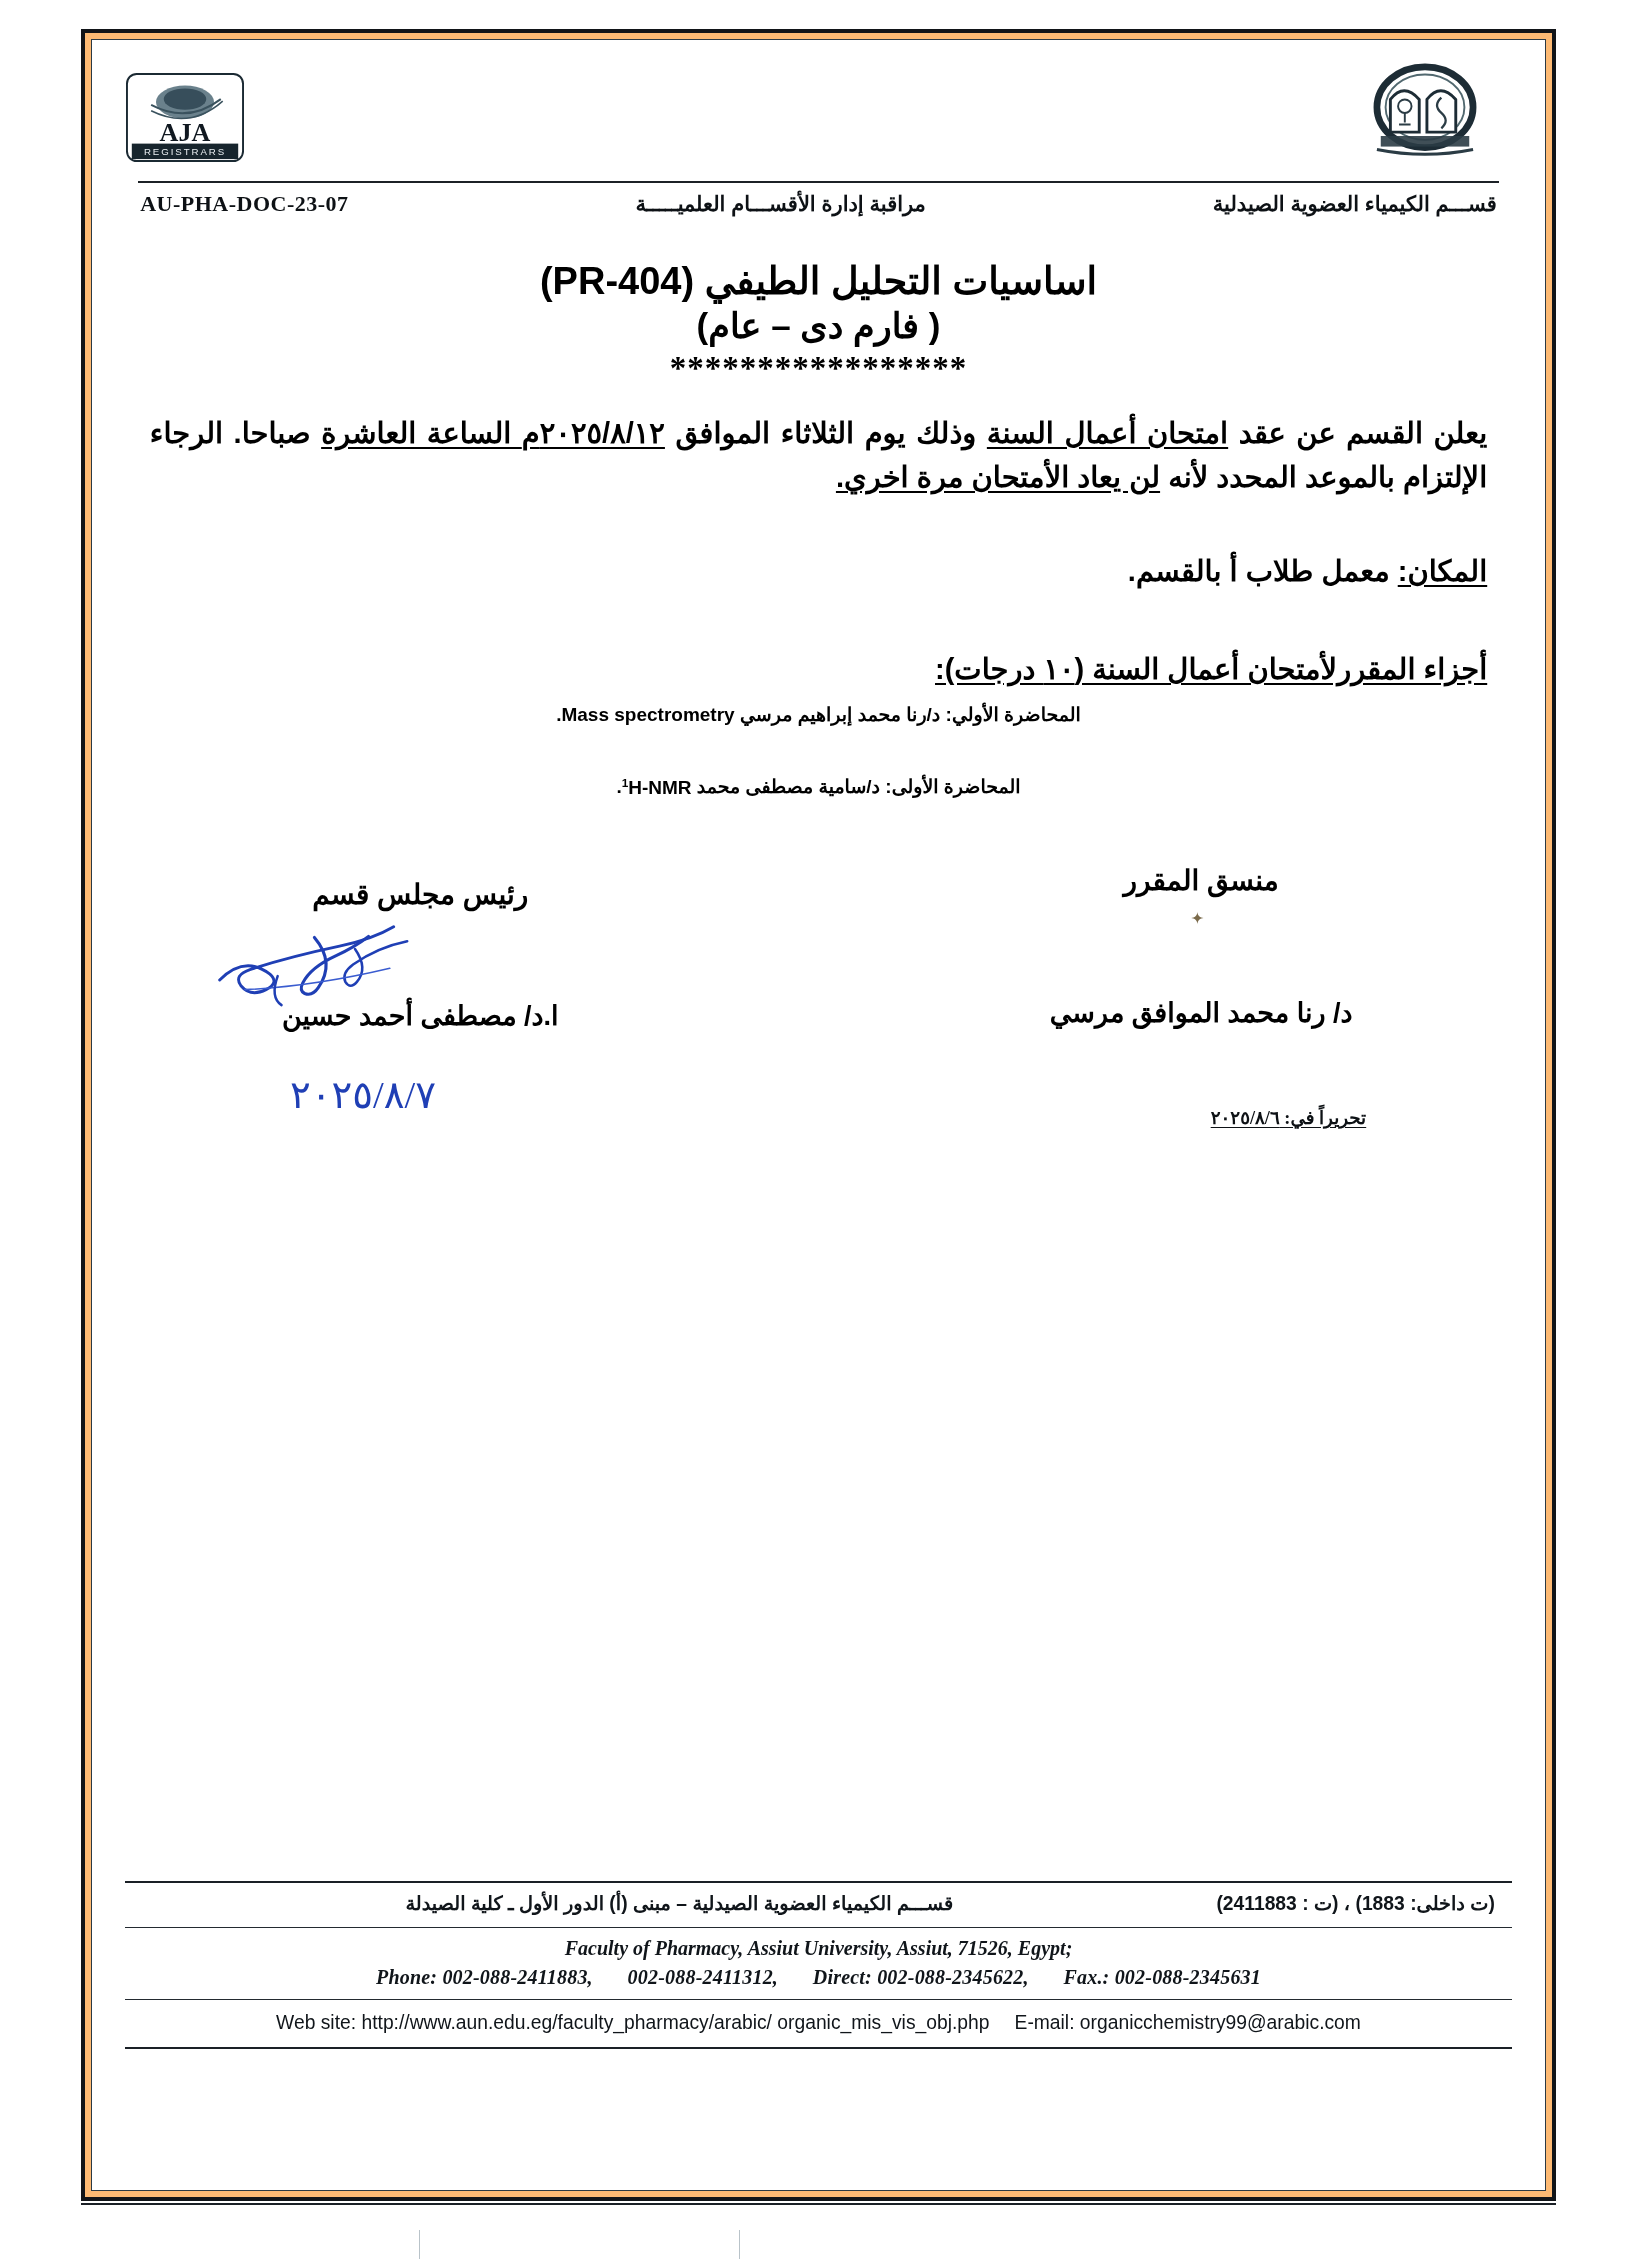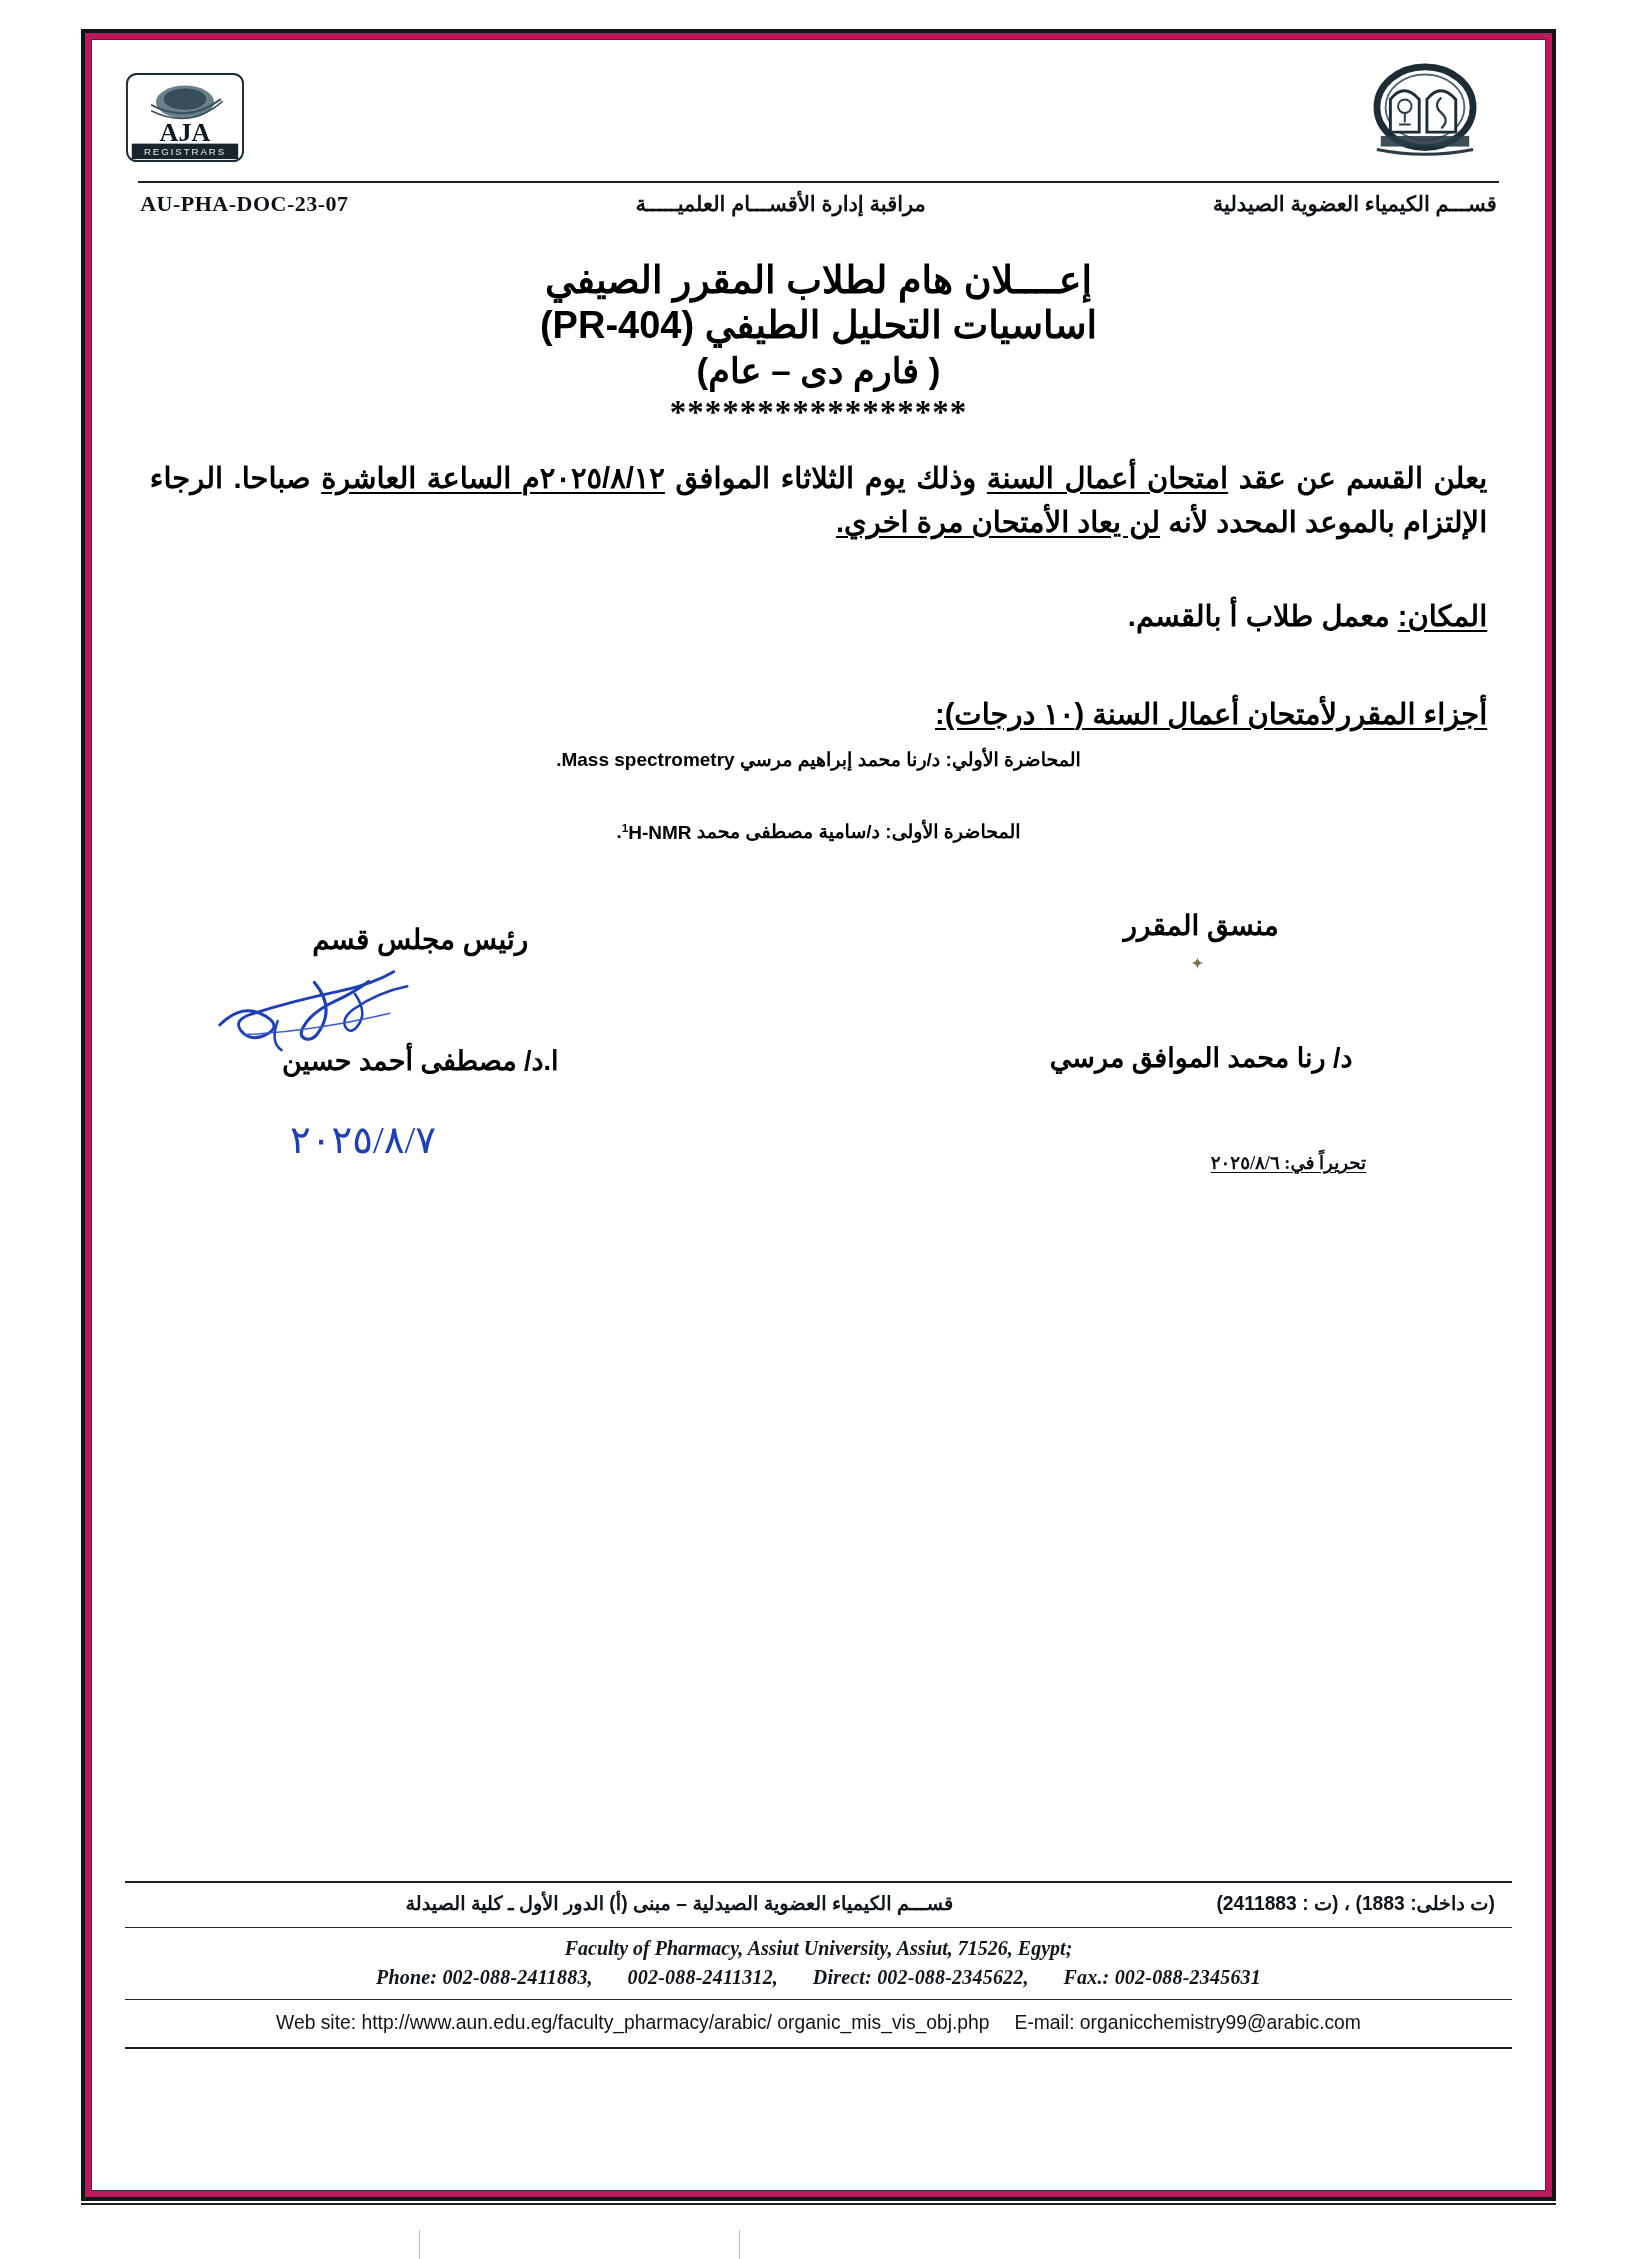--- a/index.html
+++ b/index.html
@@ -17,21 +17,21 @@
   }
 
   
   .scan-outer {
     position: absolute;
     left: 81px;
     top: 29px;
     width: 1475px;
     height: 2172px;
     border: 4.8px solid #111418;
-    background: #be185d;
+    background: #fdba74;
     box-sizing: border-box;
   }
   .scan-inner {
     position: absolute;
     left: 5.8px;
     top: 5.8px;
     right: 5.8px;
     bottom: 5.8px;
     border: 1.9px solid #2b3a44;
     background: #ffffff;
@@ -332,21 +332,20 @@
       </div>
 
       <div class="head-rule"></div>
       <div class="head-row">
         <div class="head-dept">قســـم الكيمياء العضوية الصيدلية</div>
         <div class="head-mid">مراقبة إدارة الأقســـام العلميـــــة</div>
         <div class="head-code">AU-PHA-DOC-23-07</div>
       </div>
 
       <div class="titles">
-        <div class="t1">إعــــلان هام لطلاب المقرر الصيفي</div>
         <div class="t2">اساسيات التحليل الطيفي (PR-404)</div>
         <div class="t3">( فارم دى – عام)</div>
         <div class="stars">*****************</div>
       </div>
 
       <div class="body-block">
 
         <div class="para">
           <span>يعلن القسم عن عقد </span><span class="u">امتحان أعمال السنة</span><span> وذلك يوم الثلاثاء الموافق </span><span class="u">٢٠٢٥/٨/١٢م</span><span class="u"> الساعة العاشرة</span>
           <span>صباحا. الرجاء الإلتزام بالموعد المحدد لأنه </span><span class="u">لن يعاد الأمتحان مرة اخري.</span>

